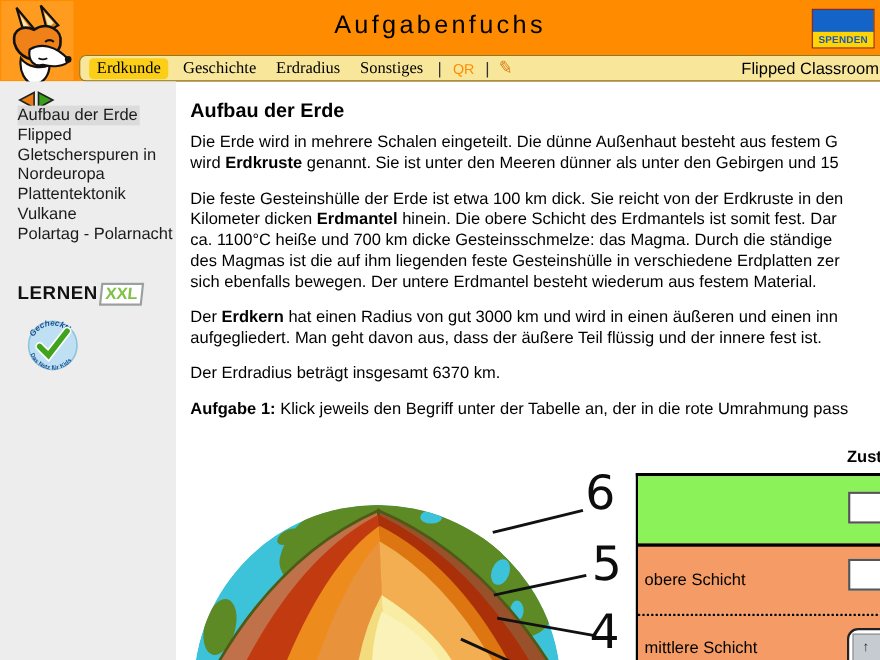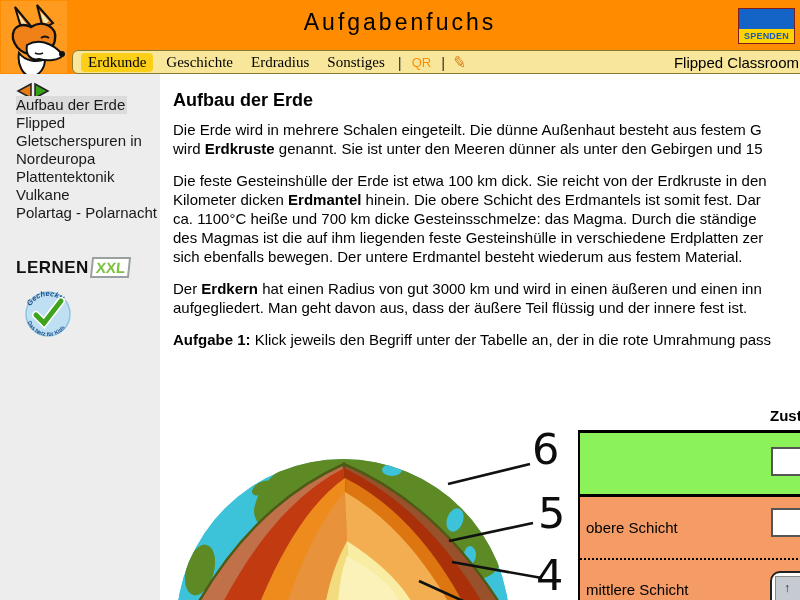--- a/index.html
+++ b/index.html
@@ -132,20 +132,21 @@
       </text>
     </svg>
   </div>
 
   <div class="heading">Aufbau der Erde</div>
 
   <div class="paras">
     <div class="para"><span>Die Erde wird in mehrere Schalen eingeteilt. Die dünne Außenhaut besteht aus festem G</span><br><span>wird </span><b>Erdkruste</b><span> genannt. Sie ist unter den Meeren dünner als unter den Gebirgen und 15</span></div>
     <div class="para"><span>Die feste Gesteinshülle der Erde ist etwa 100 km dick. Sie reicht von der Erdkruste in den</span><br><span>Kilometer dicken </span><b>Erdmantel</b><span> hinein. Die obere Schicht des Erdmantels ist somit fest. Dar</span><br><span>ca. 1100°C heiße und 700 km dicke Gesteinsschmelze: das Magma. Durch die ständige</span><br><span>des Magmas ist die auf ihm liegenden feste Gesteinshülle in verschiedene Erdplatten zer</span><br><span>sich ebenfalls bewegen. Der untere Erdmantel besteht wiederum aus festem Material.</span></div>
     <div class="para"><span>Der </span><b>Erdkern</b><span> hat einen Radius von gut 3000 km und wird in einen äußeren und einen inn</span><br><span>aufgegliedert. Man geht davon aus, dass der äußere Teil flüssig und der innere fest ist.</span></div>
+    <div class="para"><span>Der Erdradius beträgt insgesamt 6370 km.</span></div>
     <div class="para"><b>Aufgabe 1:</b><span> Klick jeweils den Begriff unter der Tabelle an, der in die rote Umrahmung pass</span></div>
   </div>
 
   <svg class="earth-svg" width="410" height="150" viewBox="168 450 410 150">
     <defs>
       <clipPath id="globe">
           <circle cx="343" cy="626" r="167"></circle>
         </clipPath>
     </defs>
     <g clip-path="url(#globe)">

